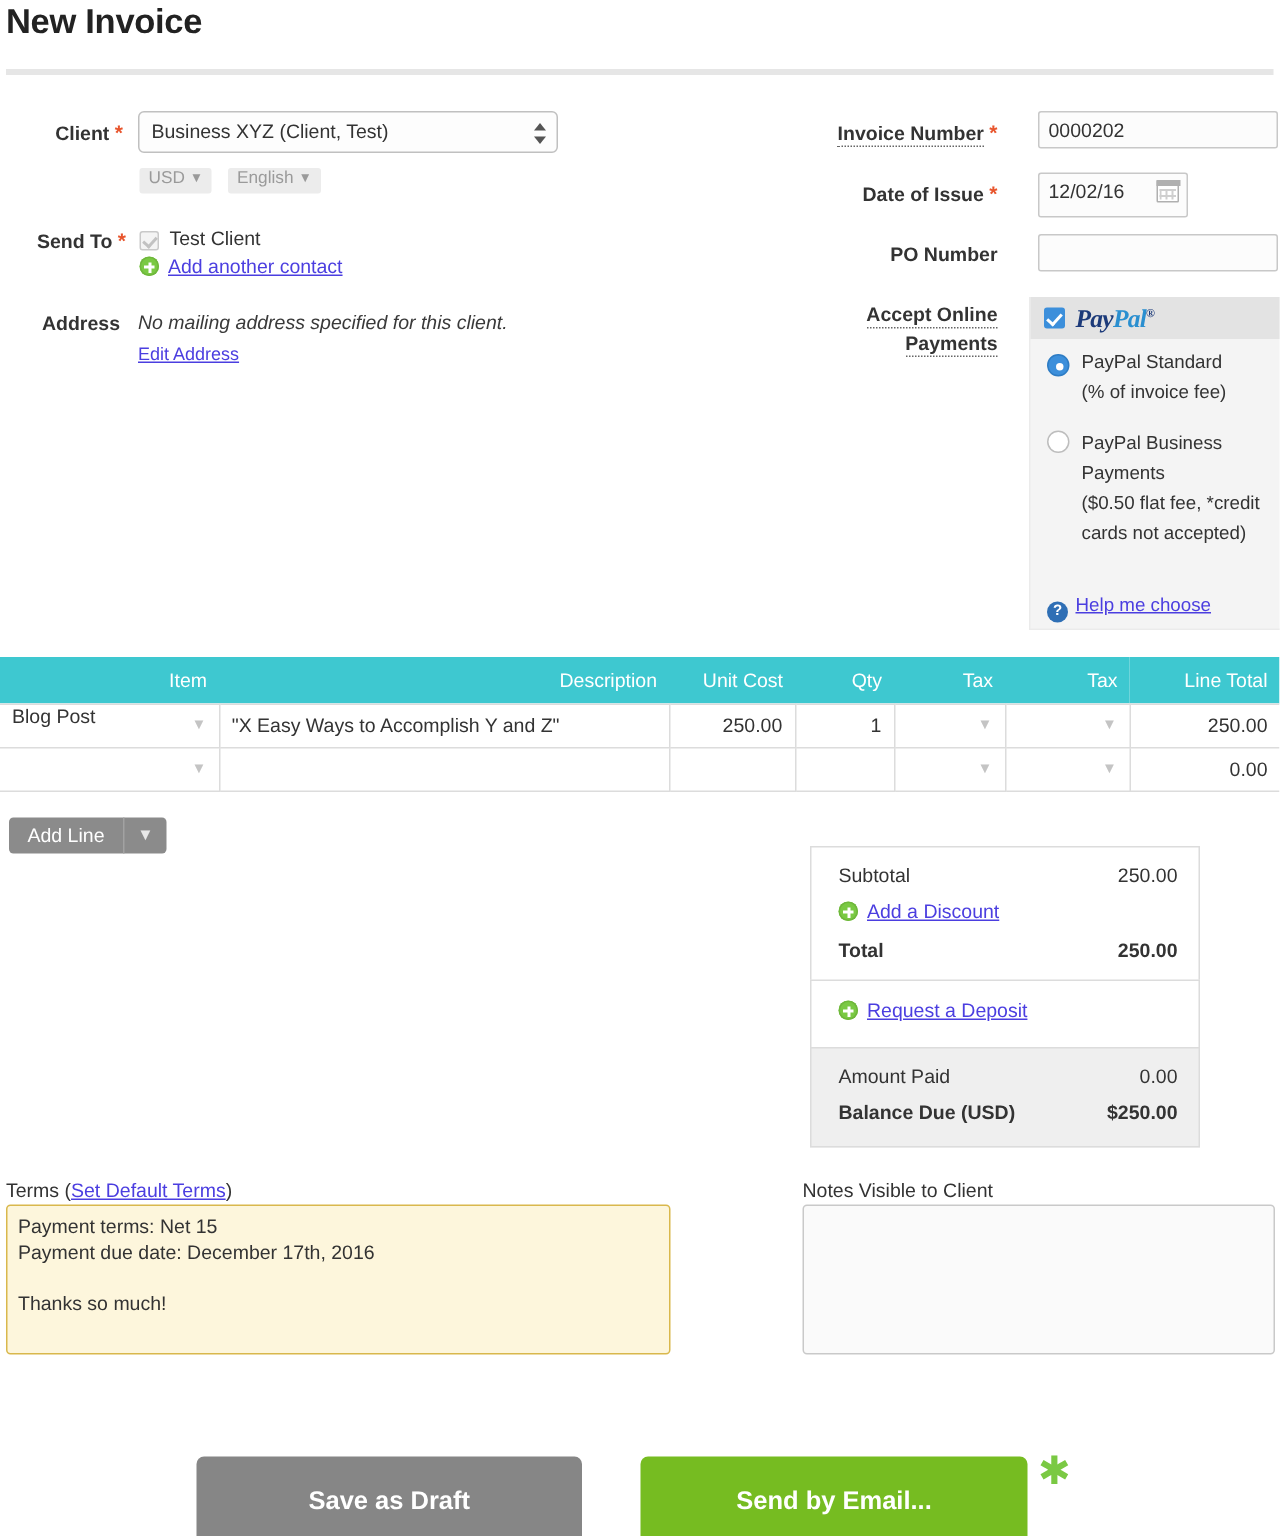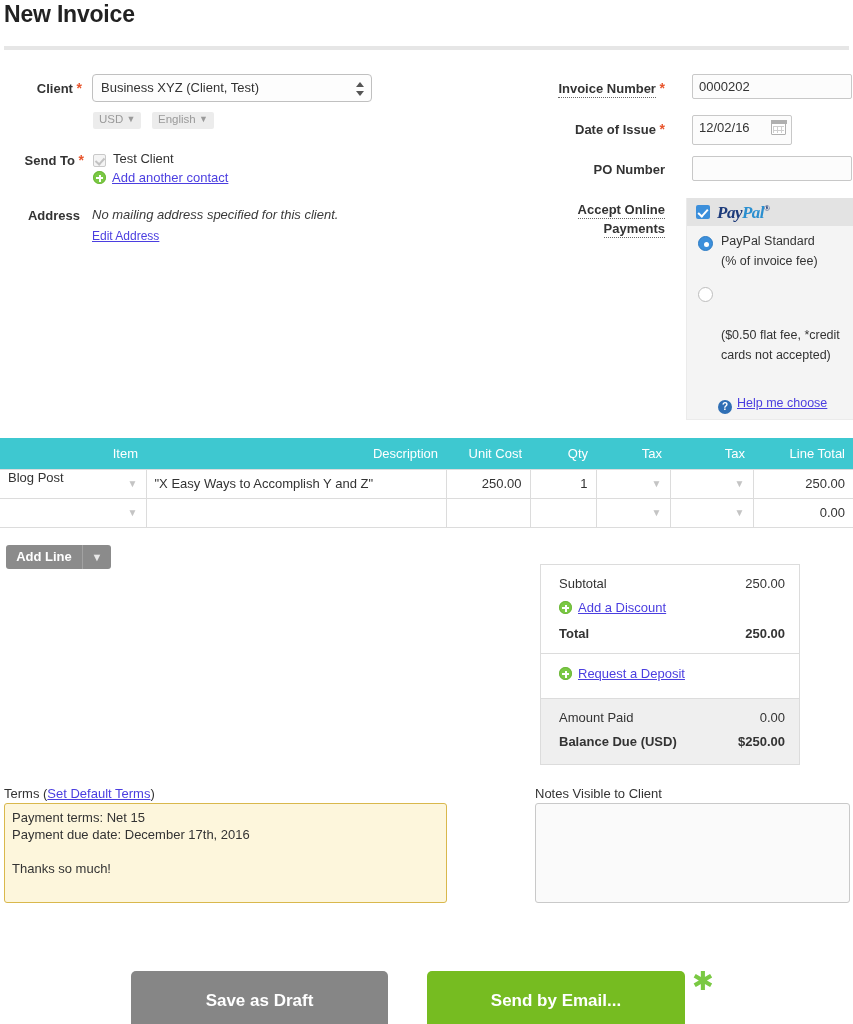--- a/index.html
+++ b/index.html
@@ -162,21 +162,21 @@
   .radio.on:after {
     content:""; position:absolute; left:5px; top:5px; width:5px; height:5px;
     background:#fff; border-radius:50%;
   }
   #pp-radio-1 { left:11px; top:38px; }
   #pp-opt1-title { position:absolute; left:34px; top:36px; font-size:12.5px; color:#333; }
   #pp-opt1-sub   { position:absolute; left:34px; top:56px; font-size:12.5px; color:#333; }
   #pp-radio-2 { left:11px; top:89px; }
   #pp-opt2-title { position:absolute; left:34px; top:87px; font-size:12.5px; color:#333; width:126px; line-height:20px; }
   #pp-opt2-sub   { position:absolute; left:34px; top:127px; font-size:12.5px; color:#333; width:126px; line-height:20px; }
-  #pp-help { position:absolute; left:11px; top:198px; font-size:12.5px;margin-left:20px; }
+  #pp-help { position:absolute; left:11px; top:198px; font-size:12.5px; }
   .qmark {
     display:inline-block; width:14px; height:14px; border-radius:50%;
     background:#2f6fb5; color:#fff; font-size:10px; font-weight:bold;
     text-align:center; line-height:14px; vertical-align:-3px;
     font-family:"Liberation Sans", sans-serif;
   }
   #pp-help a { margin-left:5px; }
 
   
   #items-table {
@@ -194,21 +194,21 @@
   #items-table tr td:first-child { border-left:none; }
   #items-table tr td:last-child { border-right:none; }
   th.ta-r, td.ta-r { text-align:right; }
   td.celltotal { background:#efefef; text-align:right; }
   .cell-caret {
     float:right; color:#c4c4c4; font-size:10px; line-height:28px;
   }
 
   #add-line-btn {
     position:absolute; left:6px; top:545px; width:105px; height:24px;
-    background:#8b8b8b; border-radius:3px; color:#fff;font-weight:bold;
+    background:#8b8b8b; border-radius:3px; color:#fff;
   }
   #add-line-label {
     position:absolute; left:0; top:0; width:76px; height:24px;
     line-height:24px; text-align:center; font-size:13px;
   }
   #add-line-caret {
     position:absolute; right:0; top:0; width:29px; height:24px;
     border-left:1px solid #a2a2a2; line-height:24px; text-align:center;
     font-size:11px; color:#e8e8e8;
   }
@@ -323,20 +323,21 @@
 </div>
 <div id="paypal-panel">
   <div id="paypal-header">
     <span id="paypal-check"></span>
     <span id="paypal-logo"><span class="pp-pay">Pay</span><span class="pp-pal">Pal</span><span class="pp-tm">®</span></span>
   </div>
   <span class="radio on" id="pp-radio-1"></span>
   <span id="pp-opt1-title">PayPal Standard</span>
   <span id="pp-opt1-sub">(% of invoice fee)</span>
   <span class="radio" id="pp-radio-2"></span>
+  <span id="pp-opt2-title">PayPal Business Payments</span>
   <span id="pp-opt2-sub">($0.50 flat fee, *credit cards not accepted)</span>
   <div id="pp-help">
     <span class="qmark">?</span><a class="lnk" href="#">Help me choose</a>
   </div>
 </div>
 
 <table id="items-table">
   <colgroup>
     <col style="width:146px">
       <col style="width:300px">

